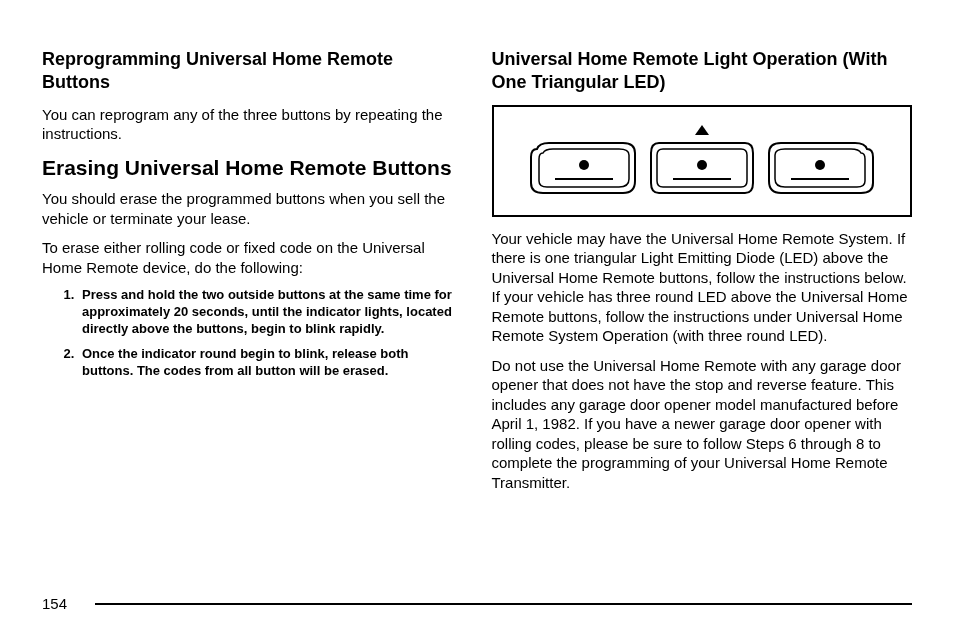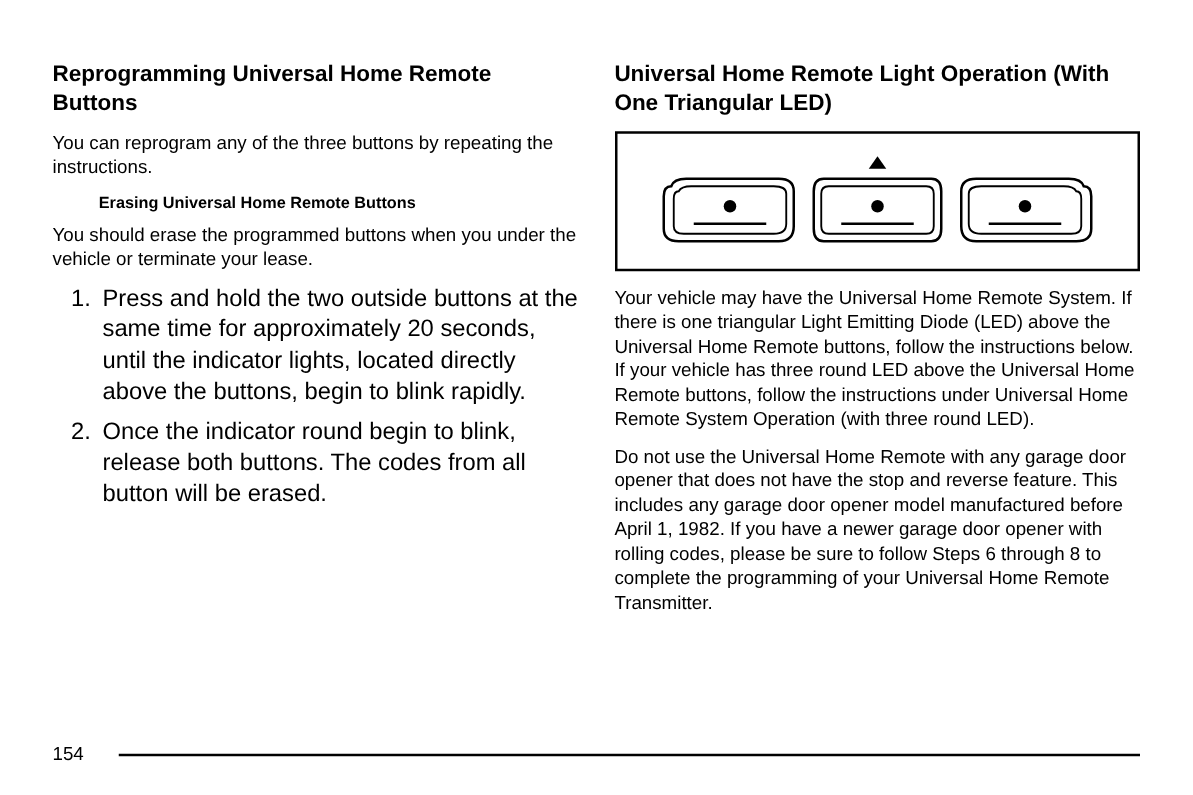--- a/index.html
+++ b/index.html
@@ -26,41 +26,41 @@
       flex: 1;
       min-width: 0;
     }
     h2 {
       font-size: 18px;
       font-weight: bold;
       line-height: 1.3;
       margin-bottom: 10px;
     }
     h3 {
-      font-size: 13px;
+      font-size: 21px;
       font-weight: bold;
       line-height: 1.3;
       margin-bottom: 8px;
       margin-top: 4px;
-      margin-left: 37px;
     }
     p {
       font-size: 15px;
       line-height: 1.3;
       margin-bottom: 10px;
     }
     ol {
       padding-left: 36px;
       margin-bottom: 10px;
     }
     ol li {
-      font-size: 19px;
+      font-size: 13px;
       line-height: 1.3;
       margin-bottom: 8px;
       padding-left: 4px;
+      font-weight: bold;
     }
     .cross-ref {
       font-style: italic;
     }
     .remote-diagram {
       border: 2px solid #000;
       width: 100%;
       height: 112px;
       margin-bottom: 12px;
       margin-top: 4px;
@@ -108,21 +108,22 @@
     }
   </style>
 </head>
 <body>
 
 <div class="columns">
   <div class="col">
     <h2>Reprogramming Universal Home Remote Buttons</h2>
     <p>You can reprogram any of the three buttons by repeating the instructions.</p>
     <h3>Erasing Universal Home Remote Buttons</h3>
-    <p>You should erase the programmed buttons when you under the vehicle or terminate your lease.</p>
+    <p>You should erase the programmed buttons when you sell the vehicle or terminate your lease.</p>
+    <p>To erase either rolling code or fixed code on the Universal Home Remote device, do the following:</p>
     <ol>
       <li>Press and hold the two outside buttons at the same time for approximately 20 seconds, until the indicator lights, located directly above the buttons, begin to blink rapidly.</li>
       <li>Once the indicator round begin to blink, release both buttons. The codes from all button will be erased.</li>
     </ol>
   </div>
 
   <div class="col">
     <h2>Universal Home Remote Light Operation (With One Triangular LED)</h2>
 
     <div class="remote-diagram">

